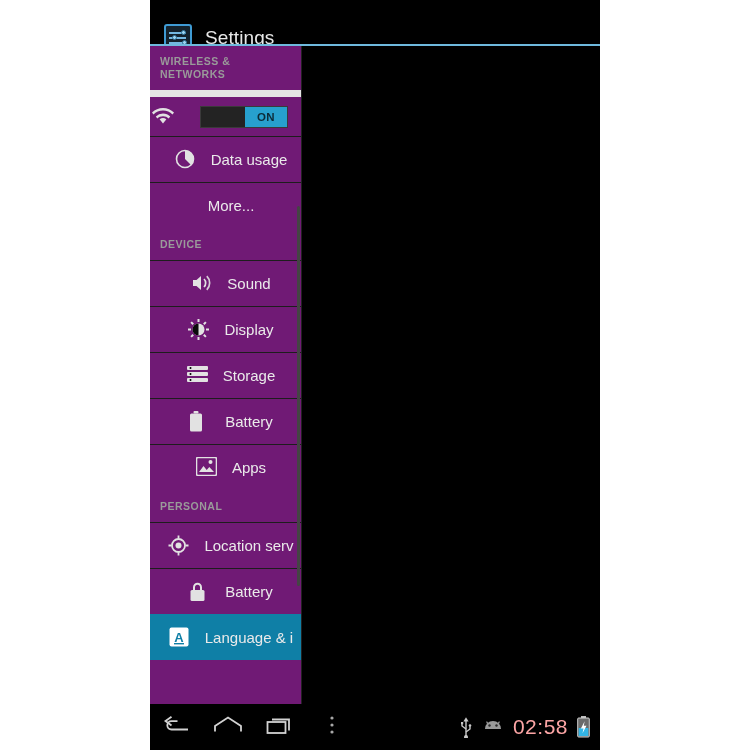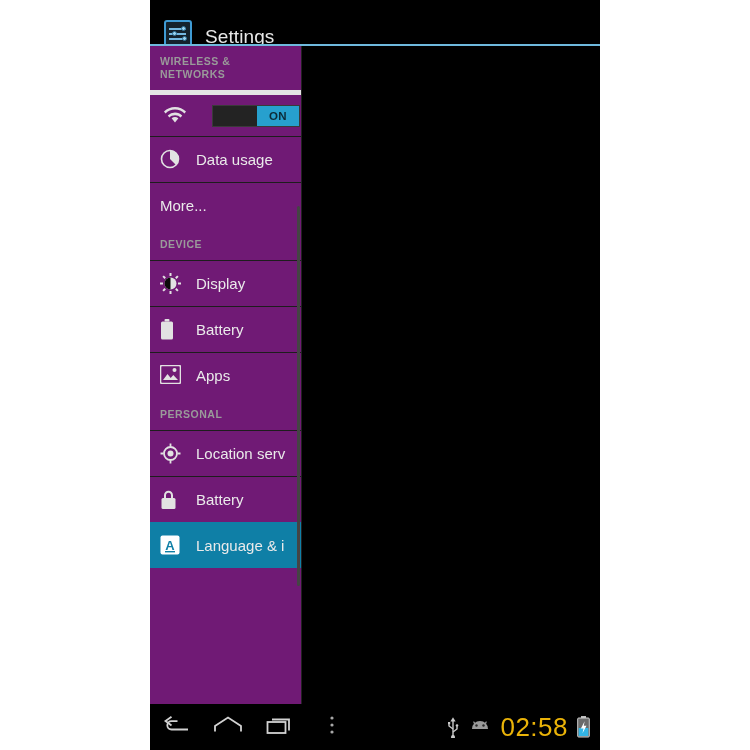--- a/index.html
+++ b/index.html
@@ -13,24 +13,24 @@
   #screen {
     position: absolute;
     left: 150px; top: 0;
     width: 450px; height: 750px;
     background: #000000;
     overflow: hidden;
   }
 
   
   #actionbar {
-    position: absolute; left: 0; top: 4px;
+    position: absolute; left: 0; top: 16px;
     width: 450px; height: 44px;
     background: #000000;
-    display: flex; align-items: flex-end;
+    display: flex; align-items: center;
   }
   #settings-icon {
     width: 28px; height: 28px;
     margin-left: 14px;
     border: 2px solid #3f9bd4;
     border-radius: 3px;
     background: #14222c;
     position: relative;
     flex: 0 0 auto;
   }
@@ -84,38 +84,39 @@
     letter-spacing: .5px;
     padding: 0 10px;
     display: flex; align-items: center;
   }
   .sb-row {
     height: 46px;
     display: flex; align-items: center;
     padding-left: 10px;
     border-top: 1px solid #1d1d1d;
     white-space: nowrap;
+    justify-content: center;
   }
   .sb-row.sel { background: #0f7fa6; border-top-color: #0f7fa6; }
   .sb-icon {
     width: 22px; height: 22px;
     flex: 0 0 auto;
     margin-right: 14px;
     position: relative;
     color: #e2e2e2;
   }
   .sb-icon svg { display: block; }
   .sb-label {
     color: #eaeaea;
     font-size: 15px;
   }
   .sb-row.nolabelicon { }
 
   
-  #wifi-row { height: 46px; display:flex; align-items:center; padding-left:14px; border-top:5px solid #e5e5e5;}
+  #wifi-row { height: 46px; display:flex; align-items:center; padding-left:2px; border-top:7px solid #e5e5e5;}
   #wifi-toggle {
     width: 88px; height: 22px;
     margin-left: 12px;
     display: flex;
     border: 1px solid #3a3a3a;
     background: #232323;
     flex: 0 0 auto;
   }
   #wifi-toggle .off { flex: 1 1 auto; }
   #wifi-toggle .on {
@@ -188,22 +189,22 @@
     width: 52px; height: 46px;
     display: flex; align-items: center; justify-content: center;
   }
   #nav-spacer { flex: 1 1 auto; }
   #status-cluster {
     display: flex; align-items: center;
     padding-right: 10px;
     gap: 9px;
   }
   #clock {
-    color: #eab308;
-    font-size: 26px;
+    color: #fca5a5;
+    font-size: 21px;
     letter-spacing: .5px;
     font-family: "Liberation Sans", "DejaVu Sans", sans-serif;
   }
   .stat-icon { display: flex; align-items: center; }
 </style>
 </head>
 <body>
 
 <div id="screen">
 
@@ -250,34 +251,57 @@
         </span>
         <span class="sb-label">Data usage</span>
       </div>
 
       <div class="sb-row nolabelicon">
         <span class="sb-label">More...</span>
       </div>
 
       <div class="section-header" style="height:32px;">DEVICE</div>
 
+      <div class="sb-row">
+        <span class="sb-icon">
+          <svg width="22" height="20" viewBox="0 0 22 20" fill="#e2e2e2">
+            <path d="M2 7h3.5L10 3v14L5.5 13H2z"></path>
+            <path d="M12.4 6.6a4.8 4.8 0 0 1 0 6.8l1.2 1.2a6.5 6.5 0 0 0 0-9.2z"></path>
+            <path d="M15.2 3.8a8.7 8.7 0 0 1 0 12.4l1.2 1.2a10.4 10.4 0 0 0 0-14.8z" opacity=".9"></path>
+          </svg>
+        </span>
+        <span class="sb-label">Sound</span>
+      </div>
 
       <div class="sb-row">
         <span class="sb-icon">
           <svg width="21" height="21" viewBox="0 0 21 21" fill="#e2e2e2">
             <circle cx="10.5" cy="10.5" r="6"></circle>
             <g stroke="#e2e2e2" stroke-width="2">
               <path d="M10.5 0v3M10.5 18v3M0 10.5h3M18 10.5h3M3.1 3.1l2.1 2.1M15.8 15.8l2.1 2.1M17.9 3.1l-2.1 2.1M5.2 15.8l-2.1 2.1"></path>
             </g>
             <path d="M10.5 4.5a6 6 0 0 0 0 12z" fill="#0b0b0b"></path>
           </svg>
         </span>
         <span class="sb-label">Display</span>
       </div>
 
+      <div class="sb-row">
+        <span class="sb-icon">
+          <svg width="21" height="19" viewBox="0 0 21 19" fill="#e2e2e2">
+            <rect x="0" y="1" width="21" height="4" rx="1"></rect>
+            <rect x="0" y="7" width="21" height="4" rx="1"></rect>
+            <rect x="0" y="13" width="21" height="4" rx="1"></rect>
+            <circle cx="3.5" cy="3" r="1" fill="#000"></circle>
+            <circle cx="3.5" cy="9" r="1" fill="#000"></circle>
+            <circle cx="3.5" cy="15" r="1" fill="#000"></circle>
+          </svg>
+        </span>
+        <span class="sb-label">Storage</span>
+      </div>
 
       <div class="sb-row">
         <span class="sb-icon">
           <svg width="14" height="21" viewBox="0 0 14 21" fill="#e2e2e2">
             <rect x="4.5" y="0" width="5" height="2.5" rx="1"></rect>
             <rect x="1" y="2.5" width="12" height="18" rx="1.5"></rect>
           </svg>
         </span>
         <span class="sb-label">Battery</span>
       </div>

